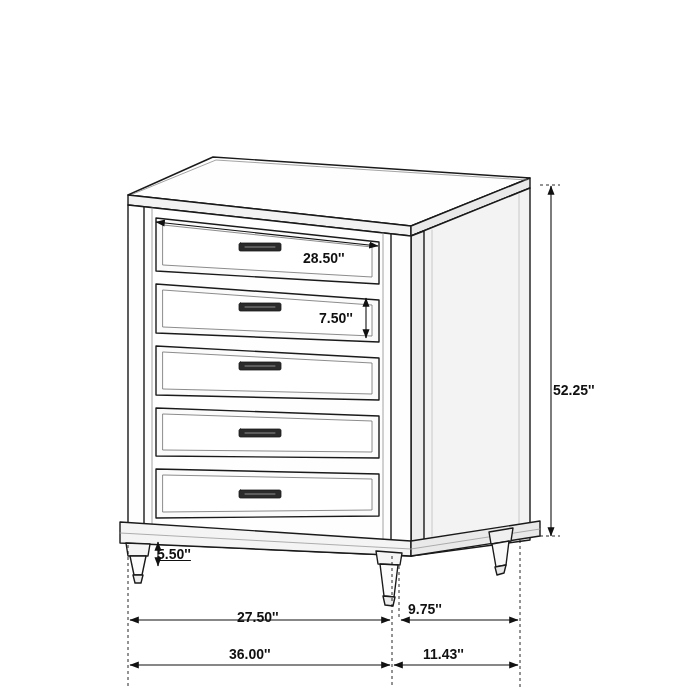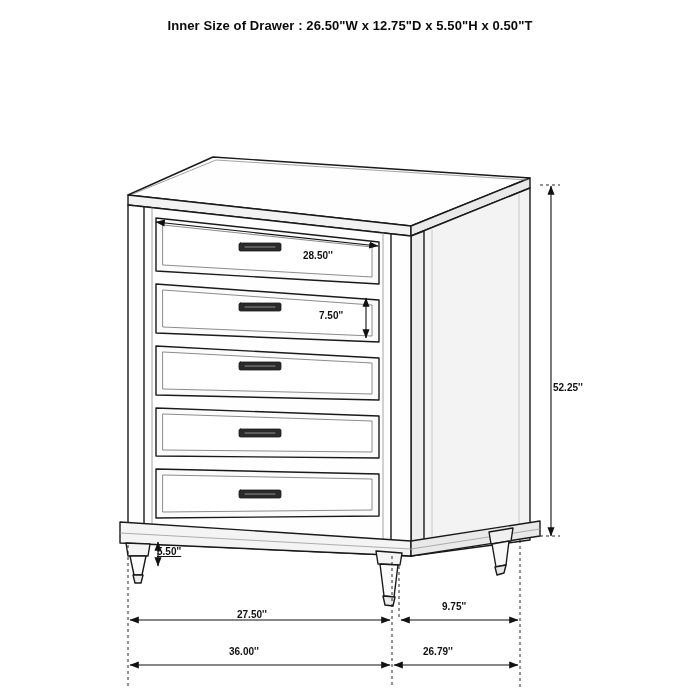--- a/index.html
+++ b/index.html
@@ -25,37 +25,36 @@
     left: 0;
     width: 700px;
     text-align: center;
     font-size: 13px;
     font-weight: bold;
     letter-spacing: 0.1px;
     color: #0a0a0a;
   }
   .dimlabel {
     position: absolute;
-    font-size: 10px;
+    font-size: 14px;
     font-weight: bold;
     color: #111111;
     white-space: nowrap;
   }
   svg.art {
     position: absolute;
     top: 0;
     left: 0;
   }
 </style>
 </head>
 <body>
 
 <div id="stage">
 
-  <div class="title">Inner Size of Drawer : 26.50"W x 12.75"D x 5.50"H x 0.50"T</div>
 
   <svg class="art" width="700" height="700" viewBox="0 0 700 700">
 
     <g fill="none" stroke="#1a1a1a" stroke-width="1.4" stroke-linejoin="round" stroke-linecap="round">
 
       <g>
         <polygon points="128,195 213,157 530,178 411,226" fill="#fefefe" stroke="#1a1a1a"></polygon>
         <polygon points="128,195 411,226 411,236 128,205" fill="#f2f2f2" stroke="#1a1a1a"></polygon>
         <polygon points="411,226 530,178 530,188 411,236" fill="#e9e9e9" stroke="#1a1a1a"></polygon>
         <polyline points="133,194 216,160 527,180" stroke="#8d8d8d" stroke-width="0.8"></polyline>
@@ -206,19 +205,19 @@
   <div class="dimlabel" style="left:303px; top:250px;">28.50''</div>
 
   <div class="dimlabel" style="left:319px; top:310px;">7.50''</div>
 
   <div class="dimlabel" style="left:553px; top:354px;margin-top:28px;">52.25''</div>
 
   <div class="dimlabel" style="left:157px; top:546px;text-decoration:underline;">5.50''</div>
 
   <div class="dimlabel" style="left:237px; top:609px;text-align:center;">27.50''</div>
 
-  <div class="dimlabel" style="left:442px; top:601px;">9.75''</div>
+  <div class="dimlabel" style="left:408px; top:601px;">9.75''</div>
 
   <div class="dimlabel" style="left:229px; top:646px;">36.00''</div>
 
-  <div class="dimlabel" style="left:423px; top:646px;">26.79''</div>
+  <div class="dimlabel" style="left:423px; top:646px;">11.43''</div>
 
 </div>
 
 </body></html>

